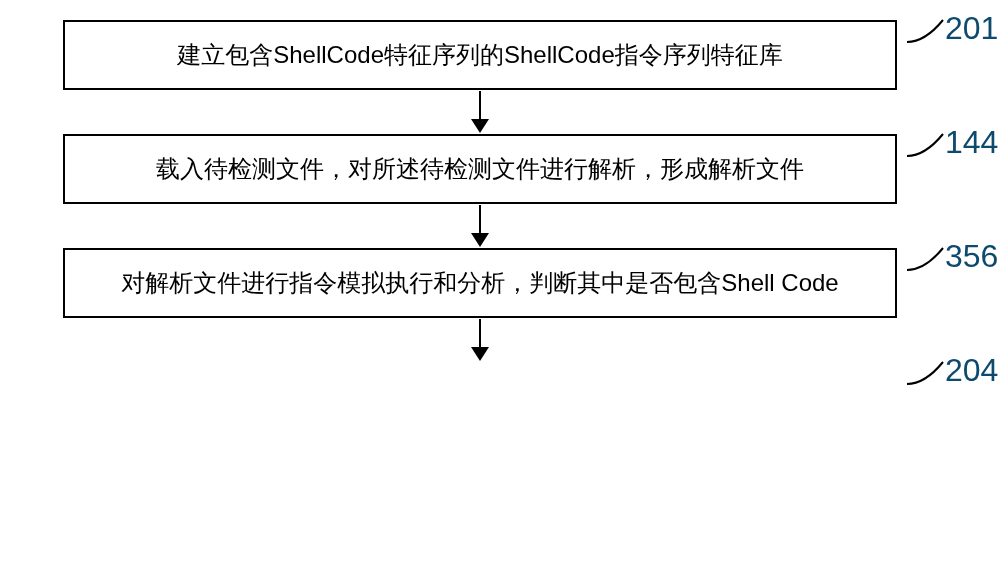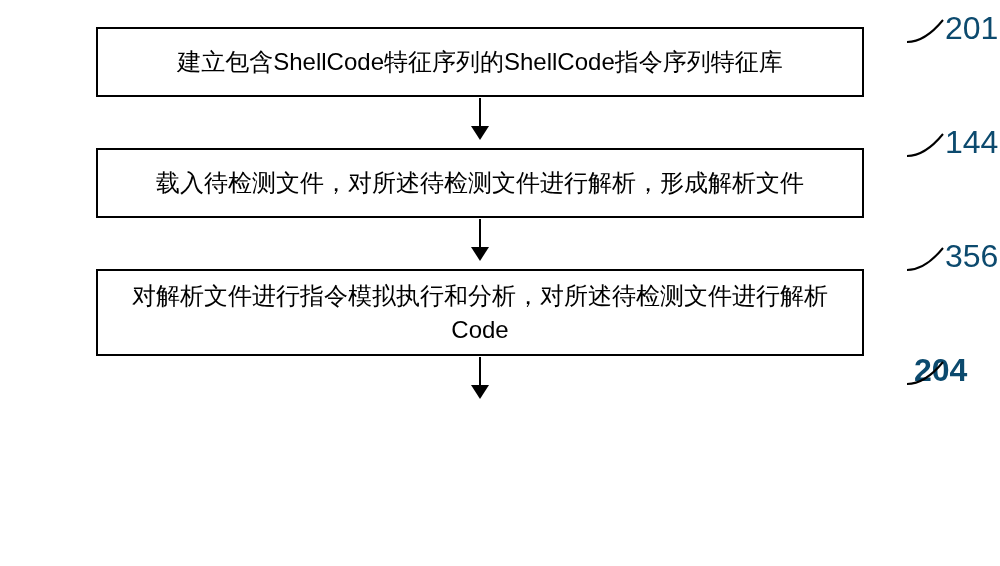--- a/index.html
+++ b/index.html
@@ -14,33 +14,32 @@
   .flow-container {
     position: absolute;
     top: 20px;
     left: 40px;
     width: 880px;
     display: flex;
     flex-direction: column;
     align-items: center;
   }
   .step-box {
-    width: 768px;
+    width: 834px;
     min-height: 70px;
     border: 2px solid #000;
     box-sizing: border-box;
     display: flex;
     align-items: center;
     justify-content: center;
     text-align: center;
     font-size: 24px;
     line-height: 1.4;
     padding: 8px 20px;
     background: #fff;
-    margin-top: 7px;
   }
   .arrow {
     display: flex;
     flex-direction: column;
     align-items: center;
     justify-content: center;
     height: 44px;
   }
   .arrow-line {
     width: 2px;
@@ -82,35 +81,35 @@
   <div class="step-box">
     <span>载入待检测文件，对所述待检测文件进行解析，形成解析文件</span>
   </div>
 
   <div class="arrow">
     <div class="arrow-line"></div>
     <div class="arrow-head"></div>
   </div>
 
   <div class="step-box">
-    <span>对解析文件进行指令模拟执行和分析，对所述待检测文件进行解析 Code</span>
+    <span>对解析文件进行指令模拟执行和分析，判断其中是否包含Shell Code</span>
   </div>
 
   <div class="arrow">
     <div class="arrow-line"></div>
     <div class="arrow-head"></div>
   </div>
 
 
 </div>
 
 <span class="label" style="top:10px; left:945px;">201</span>
 <span class="label" style="top:124px; left:945px;">144</span>
 <span class="label" style="top:238px; left:945px;">356</span>
-<span class="label" style="top:352px; left:914px;font-weight:bold;">204</span>
+<span class="label" style="top:352px; left:945px;">204</span>
 
 <svg class="leader" style="top:12px; left:905px;" width="45" height="35">
   <path d="M2,30 Q20,30 38,8" stroke="#000" stroke-width="2" fill="none"></path>
 </svg>
 <svg class="leader" style="top:126px; left:905px;" width="45" height="35">
   <path d="M2,30 Q20,30 38,8" stroke="#000" stroke-width="2" fill="none"></path>
 </svg>
 <svg class="leader" style="top:240px; left:905px;" width="45" height="35">
   <path d="M2,30 Q20,30 38,8" stroke="#000" stroke-width="2" fill="none"></path>
 </svg>

